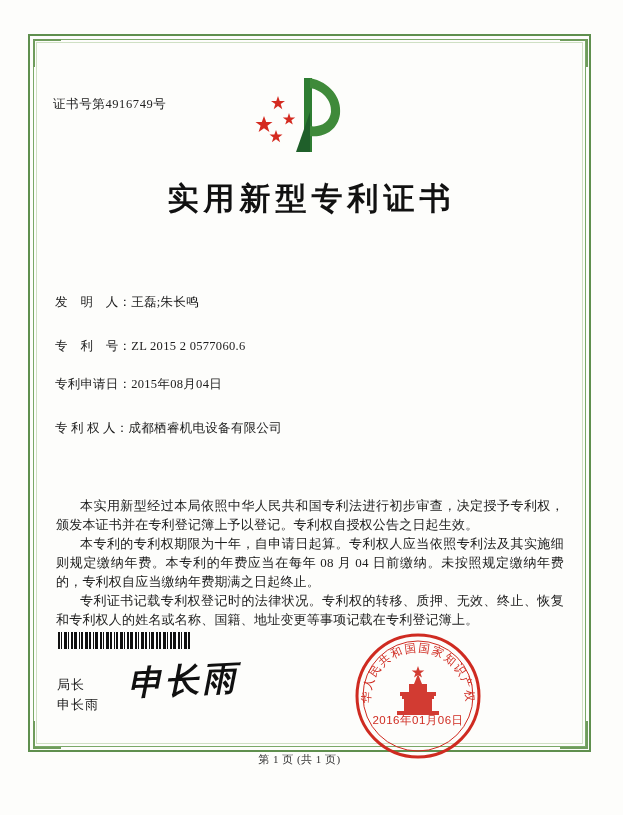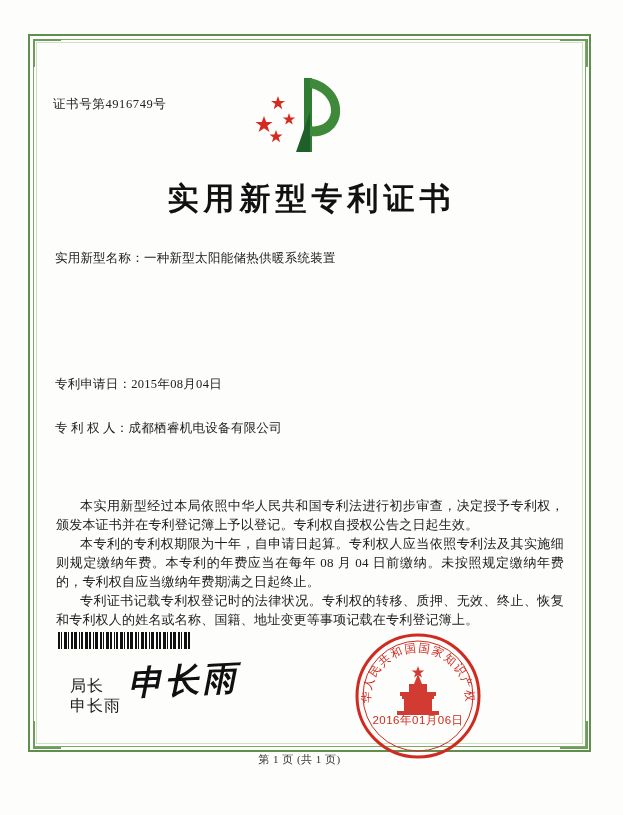--- a/index.html
+++ b/index.html
@@ -143,22 +143,22 @@
   }
   .barcode i {
     display: block;
     background: #111;
     height: 100%;
   }
 
   
   .sig-label {
     position: absolute;
-    left: 70px;
-    font-size: 16px;
+    left: 57px;
+    font-size: 13px;
     letter-spacing: 1px;
     color: #1b1b1b;
   }
   .sig-label.l1 { top: 676px; }
   .sig-label.l2 { top: 696px; }
 
   .sig-hand {
     position: absolute;
     left: 128px; top: 658px;
     font-family: "DejaVu Serif", serif;
@@ -225,22 +225,25 @@
 
       <path d="M52 6 L60 6 L60 80 L52 80 Z" fill="#2e7d32"></path>
       <path d="M58 6 C78 10, 90 26, 88 42 C86 58, 72 66, 58 64 L58 54 C68 56, 78 50, 79 40 C80 28, 70 18, 58 16 Z" fill="#3f8a3a"></path>
       <path d="M44 80 L58 40 L58 80 Z" fill="#1f5f2a"></path>
     </svg>
   </div>
 
 
   <div class="doc-title">实用新型专利证书</div>
 
-  <div class="field f1">
-    <span class="lbl">实用新型名称：</span><span class="val">一种新型太阳能储热供暖系统装置</span>
+  <div class="field f2">
+    <span class="lbl">发　明　人：</span><span class="val">王磊;朱长鸣</span>
+  </div>
+  <div class="field f3">
+    <span class="lbl">专　利　号：</span><span class="val">ZL 2015 2 0577060.6</span>
   </div>
   <div class="field f4">
     <span class="lbl">专利申请日：</span><span class="val">2015年08月04日</span>
   </div>
   <div class="field f5">
     <span class="lbl">专 利 权 人：</span><span class="val">成都栖睿机电设备有限公司</span>
   </div>
 
   <div class="para p1">本实用新型经过本局依照中华人民共和国专利法进行初步审查，决定授予专利权，颁发本证书并在专利登记簿上予以登记。专利权自授权公告之日起生效。</div>
   <div class="para p2">本专利的专利权期限为十年，自申请日起算。专利权人应当依照专利法及其实施细则规定缴纳年费。本专利的年费应当在每年 08 月 04 日前缴纳。未按照规定缴纳年费的，专利权自应当缴纳年费期满之日起终止。</div>

